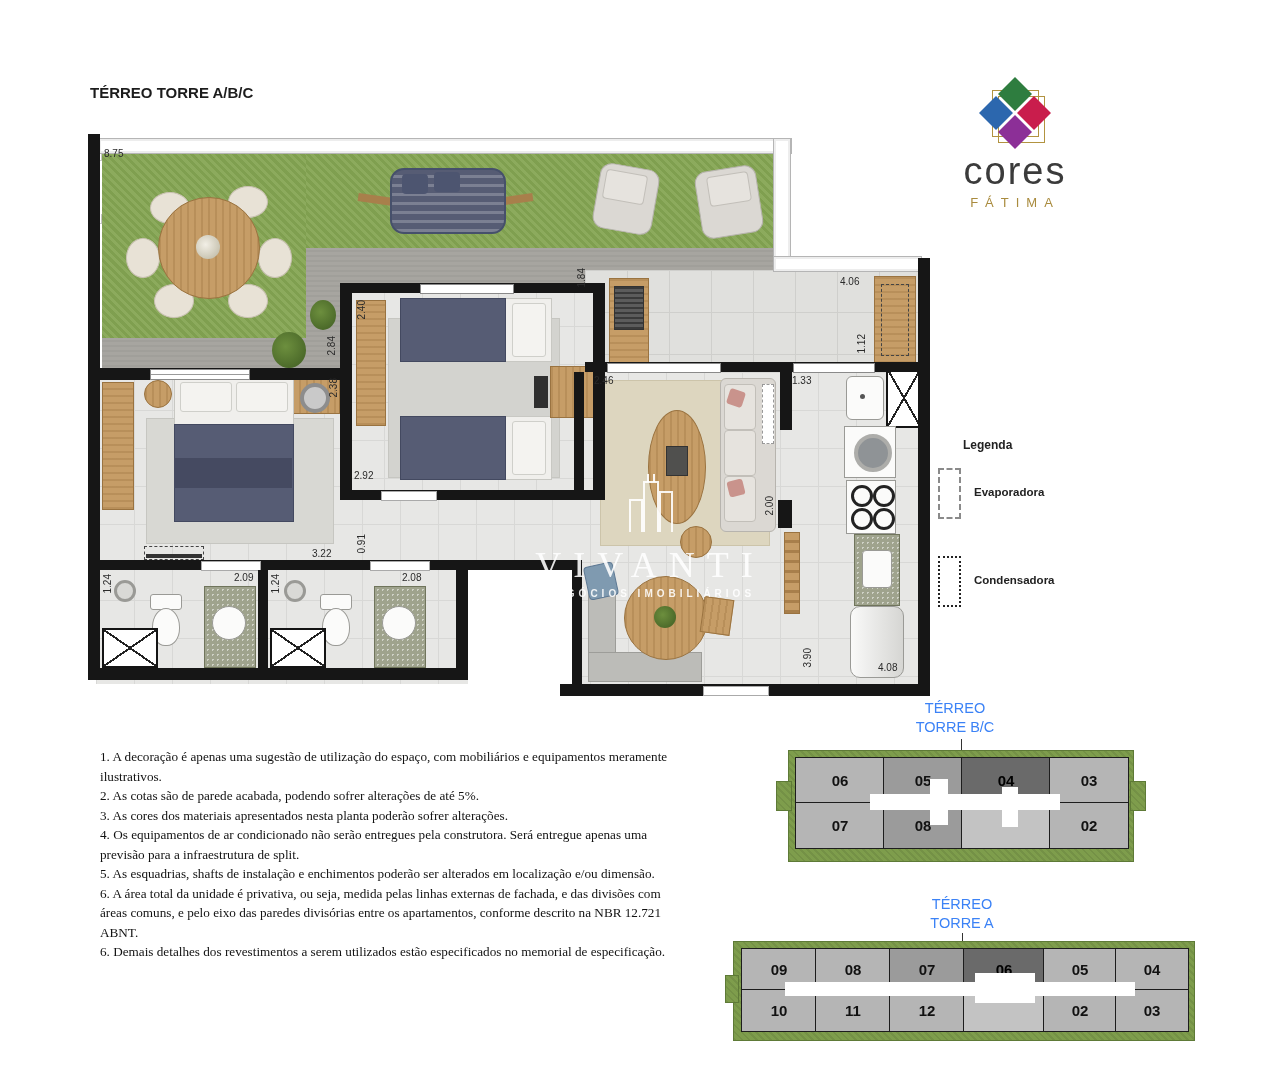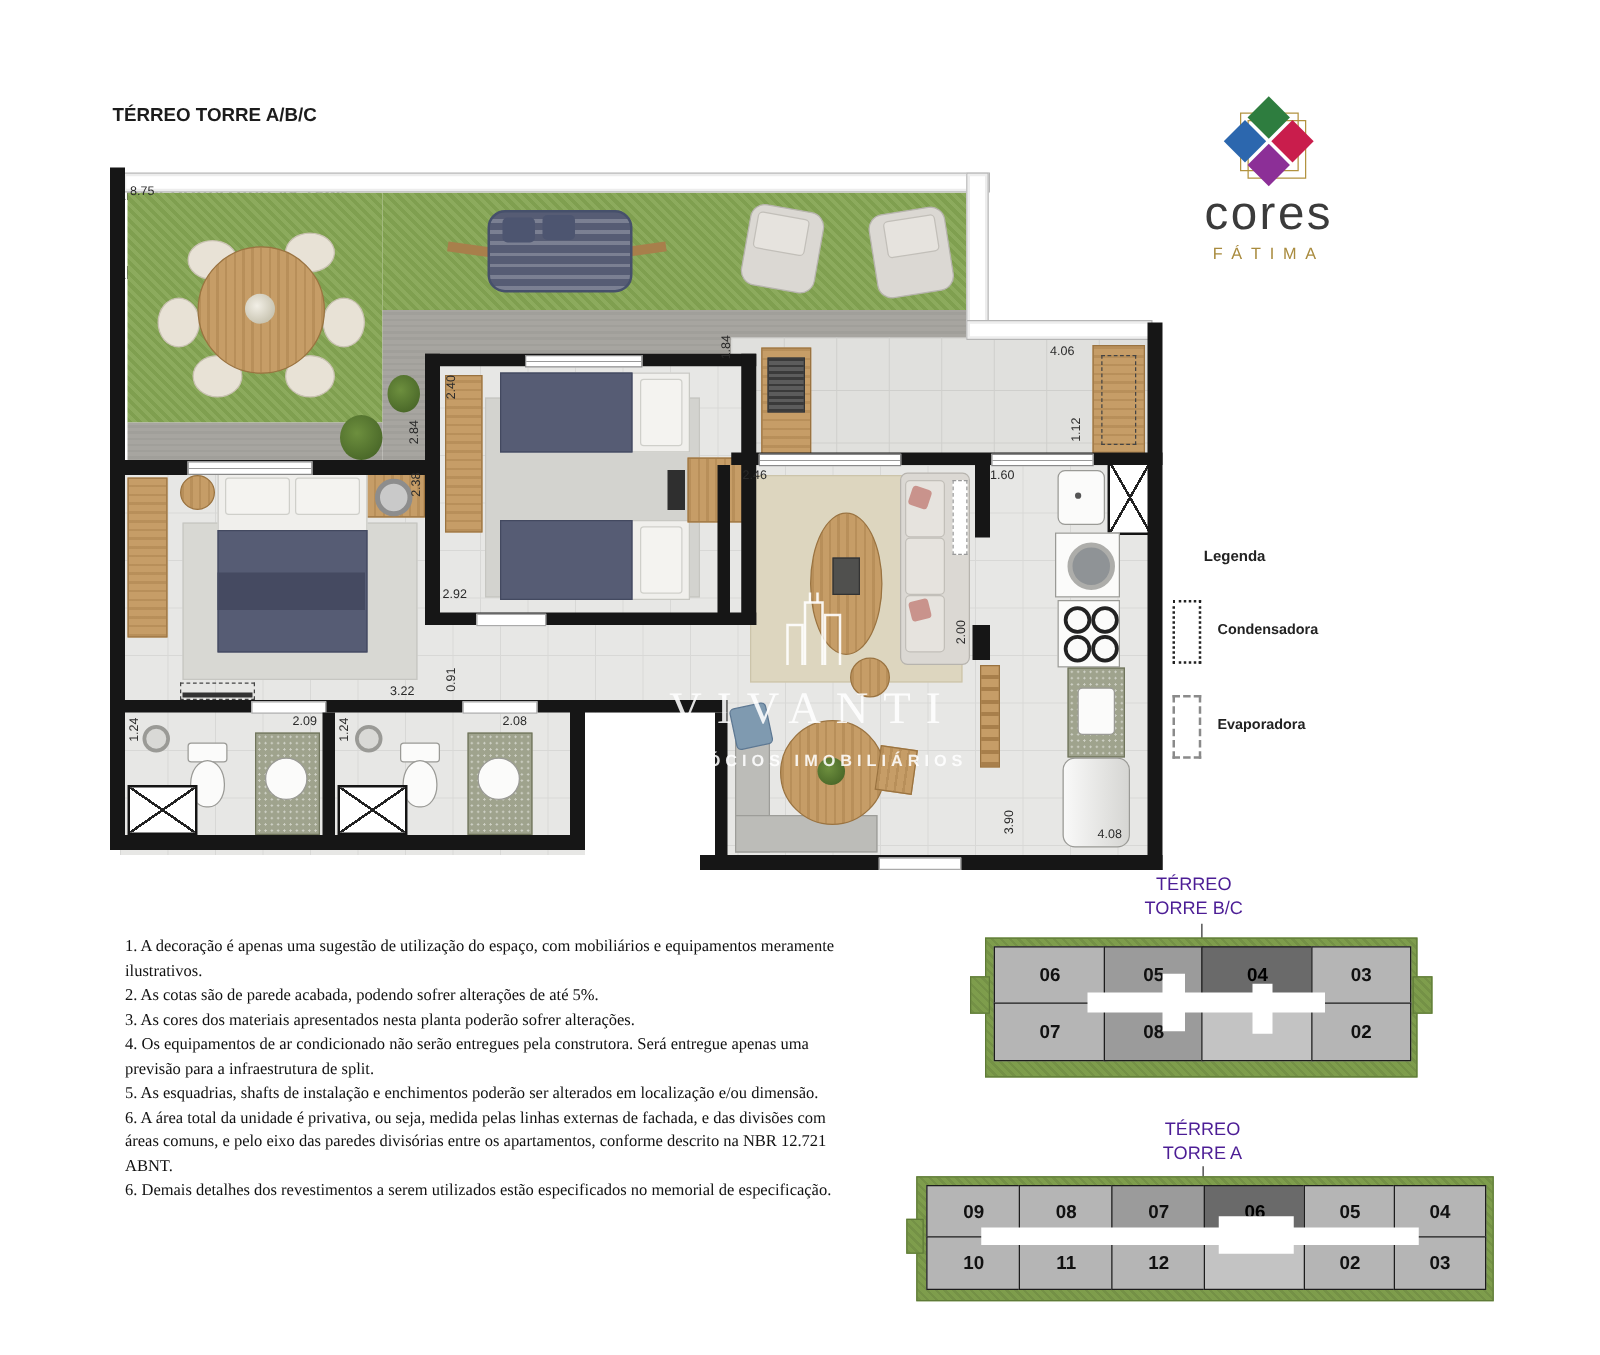--- a/index.html
+++ b/index.html
@@ -52,32 +52,32 @@
   .pillow{position:absolute;background:#f4f3f0;border:1px solid #cfcfca;border-radius:3px;}
   .navy{position:absolute;background:#565c74;}
   .sofa{position:absolute;background:#dbd8d3;border:1px solid #b7b4ae;border-radius:6px;}
   .cushion{position:absolute;background:#e6e3de;border:1px solid #c2bfb9;border-radius:4px;}
   .granite{position:absolute;background:#9fa38d;border:1px solid #70755c;
     background-image:radial-gradient(rgba(255,255,255,.5) 1px,transparent 1px);background-size:5px 5px;}
   .fixture{position:absolute;background:#fbfbfa;border:1px solid #9a9a96;}
   
   #wm{left:420px;top:470px;width:460px;text-align:center;color:rgba(255,255,255,.88);pointer-events:none;}
   #wm .wm-name{font-family:"Liberation Serif",serif;font-size:36px;letter-spacing:12px;margin-top:4px;}
-  #wm .wm-sub{font-size:13px;letter-spacing:4px;font-weight:600;margin-top:14px;}
+  #wm .wm-sub{font-size:10px;letter-spacing:4px;font-weight:600;margin-top:2px;}
   
   #legend{left:938px;top:438px;width:170px;}
   #legend .ltitle{font-size:12px;font-weight:700;margin-left:25px;}
   .lrow{position:relative;height:60px;}
   .lbox{position:absolute;left:0;width:19px;height:47px;background:#fff;}
   .llabel{position:absolute;left:36px;top:18px;font-size:11.5px;font-weight:700;}
   
   #notes{left:100px;top:747px;width:578px;font-size:13.2px;line-height:19.5px;color:#111;font-family:Liberation Serif, serif;}
   #notes p{margin:0;}
   
-  .twr-title{position:absolute;text-align:center;font-size:14.5px;font-weight:500;color:#4c1d95;line-height:19px;}
+  .twr-title{position:absolute;text-align:center;font-size:14.5px;font-weight:500;color:#3b82f6;line-height:19px;}
   .tgreen{position:absolute;background:#7e9d4c;border:1px solid #5e7a37;
     background-image:repeating-linear-gradient(45deg,rgba(0,0,0,.08) 0 2px,transparent 2px 5px);}
   .cell{position:absolute;border:1px solid #1d1d1d;display:flex;align-items:center;justify-content:center;
         font-weight:700;font-size:15px;color:#111;}
   .c-light{background:#b5b5b5;}
   .c-mid{background:#9b9b9b;}
   .c-dark{background:#6a6a6a;}
   .c-blank{background:#c3c3c3;}
   .corr{position:absolute;background:#fff;}
   .tickline{position:absolute;background:#333;width:1px;}
@@ -262,46 +262,46 @@
   <div class="dim v" style="left:268px;top:406px;">0.91</div>
   <div class="dim" style="left:224px;top:420px;">3.22</div>
   <div class="dim" style="left:146px;top:444px;">2.09</div>
   <div class="dim v" style="left:14px;top:446px;">1.24</div>
   <div class="dim v" style="left:182px;top:446px;">1.24</div>
   <div class="dim" style="left:314px;top:444px;">2.08</div>
   <div class="dim" style="left:506px;top:247px;">2.46</div>
   <div class="dim v" style="left:488px;top:140px;">1.84</div>
   <div class="dim" style="left:752px;top:148px;">4.06</div>
   <div class="dim v" style="left:768px;top:206px;">1.12</div>
-  <div class="dim" style="left:704px;top:247px;">1.60</div>
+  <div class="dim" style="left:704px;top:247px;">1.33</div>
   <div class="dim v" style="left:676px;top:368px;">2.00</div>
   <div class="dim v" style="left:714px;top:520px;">3.90</div>
   <div class="dim" style="left:790px;top:534px;">4.08</div>
 </div>
 
 <div class="abs" id="wm">
   <svg width="56" height="66" viewBox="0 0 56 66" fill="none" stroke="rgba(255,255,255,0.9)" stroke-width="2">
     <path d="M8 62 V30 H20 V62"></path>
     <path d="M22 62 V12 H36 V62"></path>
     <path d="M26 12 V4 M32 12 V4"></path>
     <path d="M38 62 V22 H50 V62"></path>
   </svg>
   <div class="wm-name">VIVANTI</div>
   <div class="wm-sub">NEGÓCIOS IMOBILIÁRIOS</div>
 </div>
 
 <div class="abs" id="legend">
   <div class="ltitle">Legenda</div>
+  <div class="lrow" style="margin-top:16px;">
+    <div class="lbox" style="border:2px dashed #8a8a8a;"></div>
+    <div class="llabel">Evaporadora</div>
+  </div>
   <div class="lrow" style="margin-top:28px;">
     <div class="lbox" style="border:2px dotted #222;"></div>
     <div class="llabel">Condensadora</div>
-  </div>
-  <div class="lrow" style="margin-top:16px;">
-    <div class="lbox" style="border:2px dashed #8a8a8a;"></div>
-    <div class="llabel">Evaporadora</div>
   </div>
 </div>
 
 <div class="abs" id="notes">
   <p>1. A decoração é apenas uma sugestão de utilização do espaço, com mobiliários e equipamentos meramente ilustrativos.</p>
   <p>2. As cotas são de parede acabada, podendo sofrer alterações de até 5%.</p>
   <p>3. As cores dos materiais apresentados nesta planta poderão sofrer alterações.</p>
   <p>4. Os equipamentos de ar condicionado não serão entregues pela construtora. Será entregue apenas uma previsão para a infraestrutura de split.</p>
   <p>5. As esquadrias, shafts de instalação e enchimentos poderão ser alterados em localização e/ou dimensão.</p>
   <p>6. A área total da unidade é privativa, ou seja, medida pelas linhas externas de fachada, e das divisões com áreas comuns, e pelo eixo das paredes divisórias entre os apartamentos, conforme descrito na NBR 12.721 ABNT.</p>

